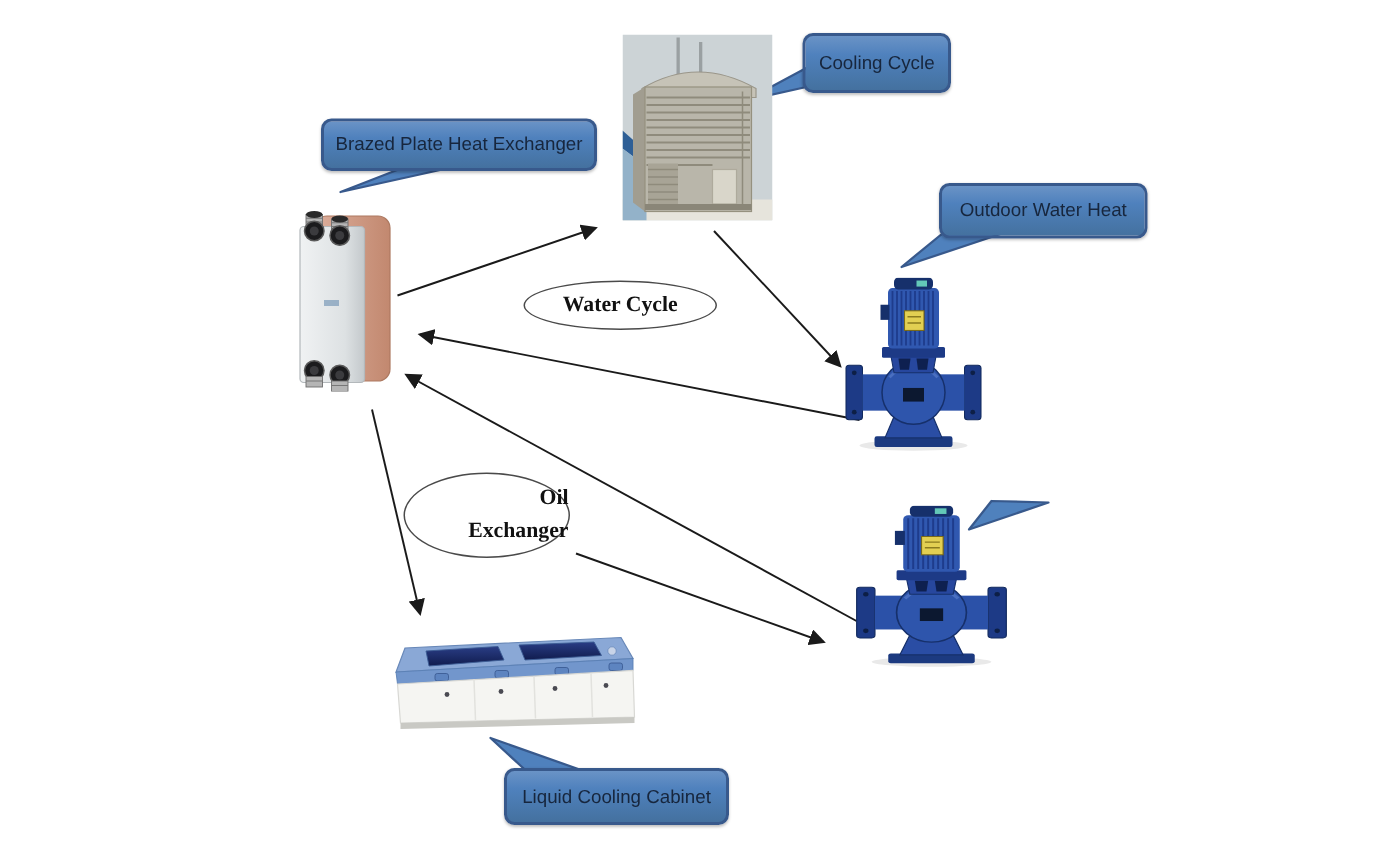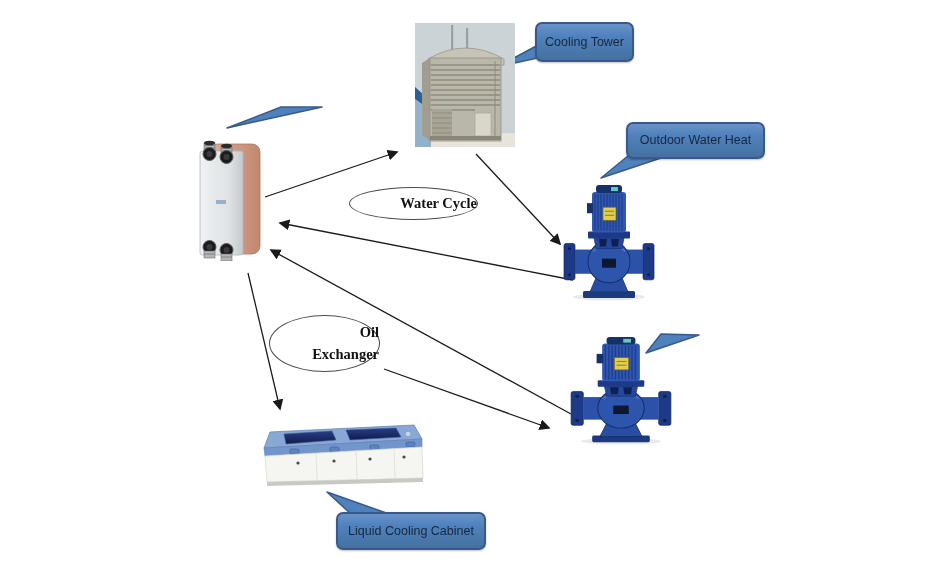--- a/index.html
+++ b/index.html
@@ -16,21 +16,21 @@
     border:2px solid #38598c;border-radius:7px;
     color:#17263d;font-size:12.5px;line-height:1;white-space:nowrap;
     box-shadow:0 1px 2px rgba(0,0,0,.25);
   }
   
   .cycle{
     background:#ffffff;border:1.6px solid #4a4a4a;border-radius:50%;
     color:#111;font-family:"Liberation Serif",serif;font-weight:bold;font-size:14.5px;
     display:flex;flex-direction:column;justify-content:center;
   }
-  .cycle.center{align-items:flex-end;font-family:Liberation Serif, serif;}
+  .cycle.center{align-items:center;font-family:Liberation Serif, serif;}
   .cycle.left{align-items:flex-end;padding-left:24px;box-sizing:border-box;line-height:1.5;}
 </style>
 </head>
 <body>
 
 <div id="canvas">
 
   <svg id="arrow-layer" width="925" height="571" viewBox="0 0 925 571">
     <defs>
       <marker id="arr" viewBox="0 0 10 10" refX="8.5" refY="5" markerWidth="8.5" markerHeight="8.5" orient="auto-start-reverse">
@@ -214,23 +214,26 @@
   <div class="cycle center" style="left:349px;top:187px;width:127px;height:31px">
     <span>Water Cycle</span>
   </div>
 
   <div class="cycle left" style="left:269px;top:315px;width:111px;height:57px">
     <span>Oil</span>
     <span>Exchanger</span>
   </div>
 
   <div class="callout" style="left:535px;top:22px;width:95px;height:36px">
-    <span>Cooling Tower</span>
-  </div>
-
+    <span>Cooling Cycle</span>
+  </div>
+
+  <div class="callout" style="left:214px;top:79px;width:180px;height:31px">
+    <span>Brazed Plate Heat Exchanger</span>
+  </div>
 
   <div class="callout" style="left:626px;top:122px;width:135px;height:33px">
     <span>Outdoor Water Heat</span>
   </div>
 
 
   <div class="callout" style="left:336px;top:512px;width:146px;height:34px">
     <span>Liquid Cooling Cabinet</span>
   </div>
 

